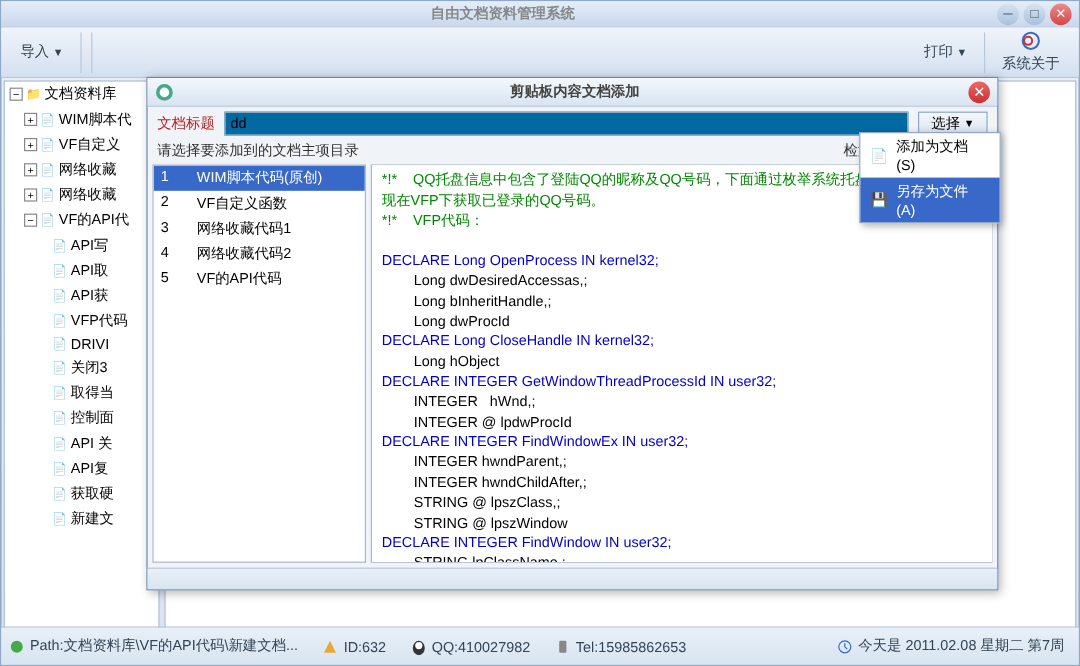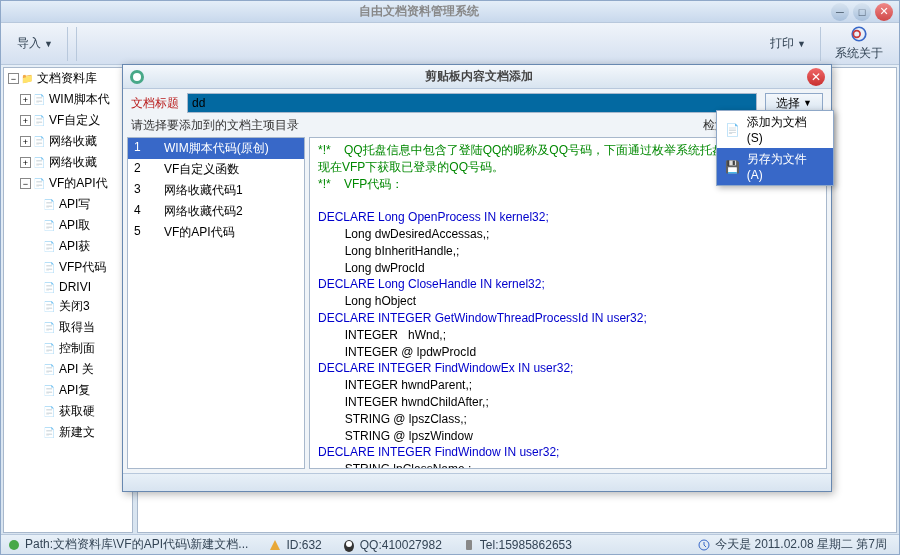--- a/index.html
+++ b/index.html
@@ -16,21 +16,21 @@
 .tb-btn{display:flex;flex-direction:column;align-items:center;padding:2px 10px;cursor:pointer;color:#345}
 .tb-icon{width:18px;height:18px;margin-bottom:2px}
 .tb-sep{width:1px;height:34px;background:#b8c8dc;margin:0 4px}
 .dropdown-arrow{font-size:9px;margin-left:3px}
 .mainbody{display:flex;height:470px}
 .tree{width:130px;background:#fff;border:1px solid #a8b8cc;margin:2px;overflow:hidden}
 .tree-item{padding:2px 4px;white-space:nowrap;display:flex;align-items:center;cursor:pointer}
 .tree-icon{width:12px;height:12px;margin-right:3px;display:inline-flex;align-items:center;justify-content:center;font-size:10px}
 .tree-expand{width:11px;height:11px;border:1px solid #888;display:inline-flex;align-items:center;justify-content:center;font-size:9px;margin-right:3px;background:#fff}
 .content{flex:1;background:#fff;border:1px solid #a8b8cc;margin:2px}
-.statusbar{position:absolute;bottom:0;left:0;right:0;height:20px;background:linear-gradient(#e8f0f8,#d8e4f0);border-top:1px solid #b8c8dc;display:flex;align-items:center;padding:0 6px;font-size:11px;color:#345}
+.statusbar{position:absolute;bottom:0;left:0;right:0;height:32px;background:linear-gradient(#e8f0f8,#d8e4f0);border-top:1px solid #b8c8dc;display:flex;align-items:center;padding:0 6px;font-size:11px;color:#345}
 .statusbar>span{margin-right:20px;display:flex;align-items:center}
 .dialog{position:absolute;top:64px;left:122px;width:710px;height:428px;background:#f0f4f8;border:1px solid #6888b0;box-shadow:2px 2px 8px rgba(0,0,0,0.3)}
 .dlg-title{height:24px;background:linear-gradient(#f4f8fc,#d8e4f0);display:flex;align-items:center;padding:0 6px;border-bottom:1px solid #b8c8dc}
 .dlg-title-icon{width:16px;height:16px;margin-right:6px}
 .dlg-title-text{flex:1;text-align:center;font-weight:bold;color:#444}
 .dlg-close{width:18px;height:18px;border-radius:50%;background:linear-gradient(#f06868,#c83030);color:#fff;display:flex;align-items:center;justify-content:center;cursor:pointer;font-size:12px}
 .dlg-row1{height:28px;display:flex;align-items:center;padding:0 8px;gap:8px}
 .dlg-label{color:#b91c1c}
 .dlg-input{flex:1;height:20px;border:1px solid #a8b8cc;padding:0 4px;background:#0369a1}
 .dlg-selbtn{height:20px;padding:0 10px;border:1px solid #8fa8c8;background:linear-gradient(#f4f8fc,#d8e4f0);cursor:pointer;display:flex;align-items:center}

